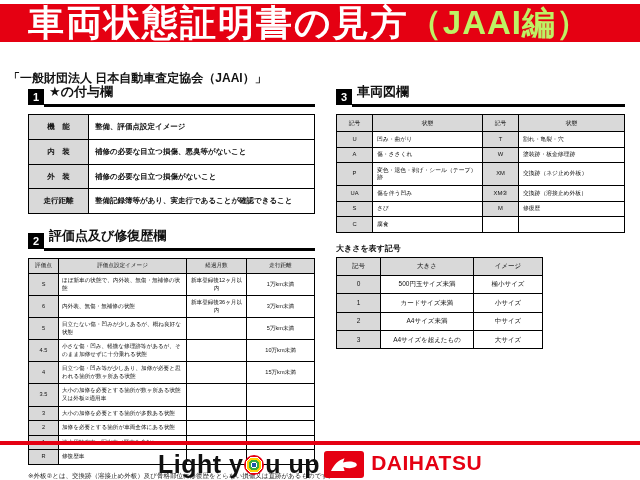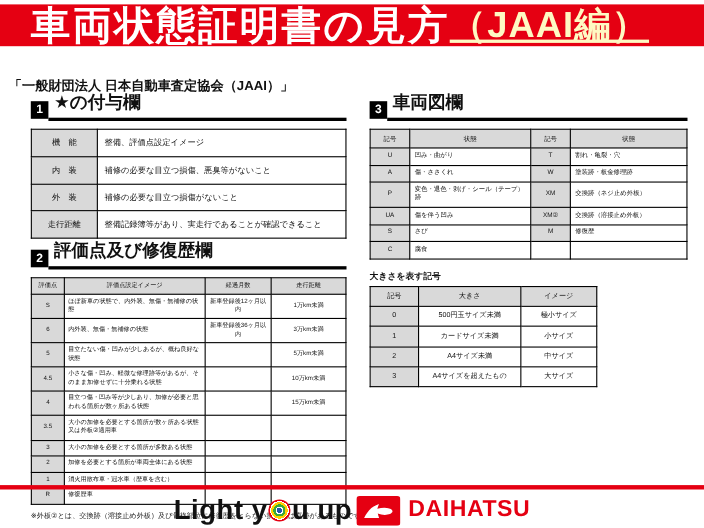--- a/index.html
+++ b/index.html
@@ -21,49 +21,48 @@
     position: absolute; top: 4px; left: 0; right: 0; height: 38px;
     background: var(--accent);
     display: flex; align-items: center; justify-content: space-between;
     padding: 0 52px 0 28px;
   }
   .header-bar .title {
     color: #fff; font-size: 36px; font-weight: 800; letter-spacing: 2px;
     white-space: nowrap;
   }
   .header-bar .edition {
-    color: #fef9c3; font-size: 33px; font-weight: 800; letter-spacing: 1px;
+    color: #bef264; font-size: 33px; font-weight: 800; letter-spacing: 1px;
     white-space: nowrap;
-    text-decoration: underline;
   }
   .subtitle {
     position: absolute; left: 8px; top: 70px;
     font-size: 12px; font-weight: 700; white-space: nowrap;
   }
   
   .left-col  { position: absolute; left: 28px; top: 83px; width: 287px; }
   .right-col { position: absolute; left: 336px; top: 83px; width: 289px; }
   
   .sec-head { display: flex; align-items: flex-end; margin-bottom: 7px; }
   .sec-num {
     width: 16px; height: 16px; background: #000; color: #fff;
     font-size: 11px; font-weight: 700; line-height: 16px; text-align: center;
     flex-shrink: 0; margin-bottom: 2px;
   }
   .sec-title-line {
     flex: 1; border-bottom: 3px solid #000;
     padding: 0 0 3px 5px;
-    font-size: 16px; font-weight: 800; white-space: nowrap;
+    font-size: 13px; font-weight: 800; white-space: nowrap;
   }
   
   table { border-collapse: collapse; width: 100%; table-layout: fixed; }
   th, td { border: 1px solid #000; vertical-align: middle; }
   th { background: var(--cellgray); font-weight: 400; text-align: center; }
   
-  .t1 { margin-bottom: 1px; }
+  .t1 { margin-bottom: 13px; font-weight: bold; }
   .t1 td { font-size: 7.5px; padding: 7px 6px; line-height: 1.3; }
   .t1 td:first-child {
     width: 60px; background: var(--cellgray); text-align: center;
   }
   
   .t2 th { font-size: 5.6px; padding: 3px 2px; }
   .t2 th:nth-child(1) { width: 30px; }
   .t2 th:nth-child(2) { width: 128px; }
   .t2 th:nth-child(3) { width: 60px; }
   .t2 td { font-size: 5.6px; padding: 3px 3px; line-height: 1.35; }

